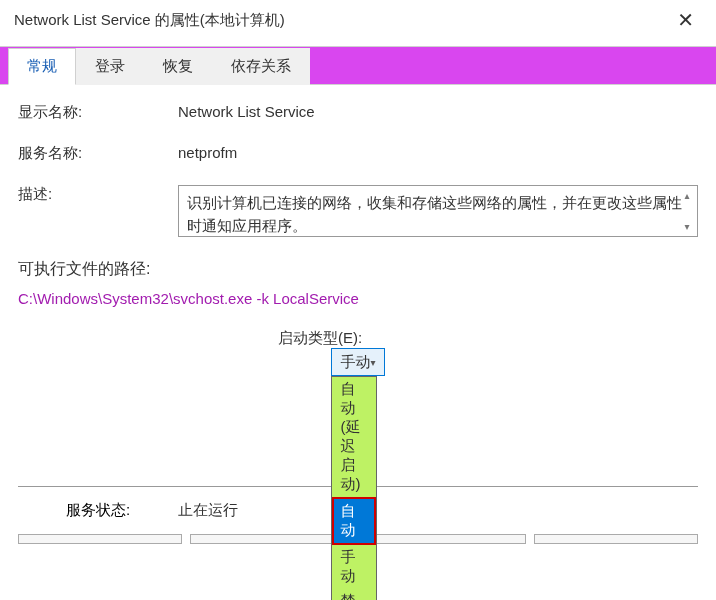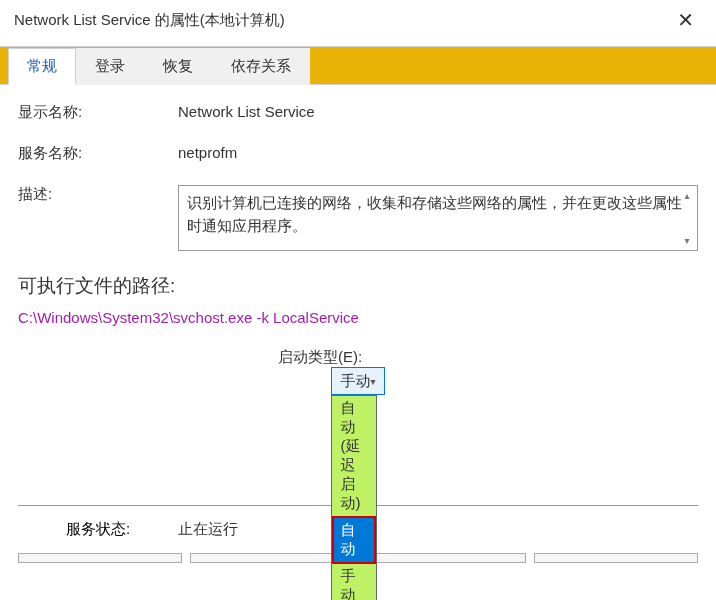--- a/index.html
+++ b/index.html
@@ -21,21 +21,21 @@
     }
     .close-btn {
       font-size: 20px;
       color: #333;
       cursor: pointer;
       padding: 0 8px;
       font-family: Arial, sans-serif;
     }
     .tabs {
       display: flex;
-      background: #eab308;
+      background: #d946ef;
       border-top: 1px solid #d0d0d0;
       border-bottom: 1px solid #d0d0d0;
       margin-top: 6px;
       padding-left: 8px;
     }
     .tab {
       padding: 8px 18px;
       font-size: 15px;
       color: #333;
       cursor: pointer;
@@ -64,21 +64,21 @@
       flex-shrink: 0;
     }
     .value {
       color: #333;
       font-size: 15px;
     }
     .desc-box {
       flex: 1;
       border: 1px solid #999;
       padding: 6px 8px;
-      height: 66px;
+      height: 52px;
       position: relative;
       font-size: 15px;
       line-height: 1.5;
       color: #333;
     }
     .desc-scroll {
       position: absolute;
       right: 2px;
       top: 2px;
       bottom: 2px;
@@ -88,21 +88,21 @@
       justify-content: space-between;
       color: #777;
       font-size: 10px;
       align-items: center;
     }
     .path-section {
       margin-top: 8px;
       margin-bottom: 22px;
     }
     .path-label {
-      font-size: 19px;
+      font-size: 16px;
       color: #333;
       margin-bottom: 10px;
     }
     .path-value {
       font-size: 15px;
       color: #a21caf;
     }
     .dropdown-row {
       display: flex;
       align-items: center;

